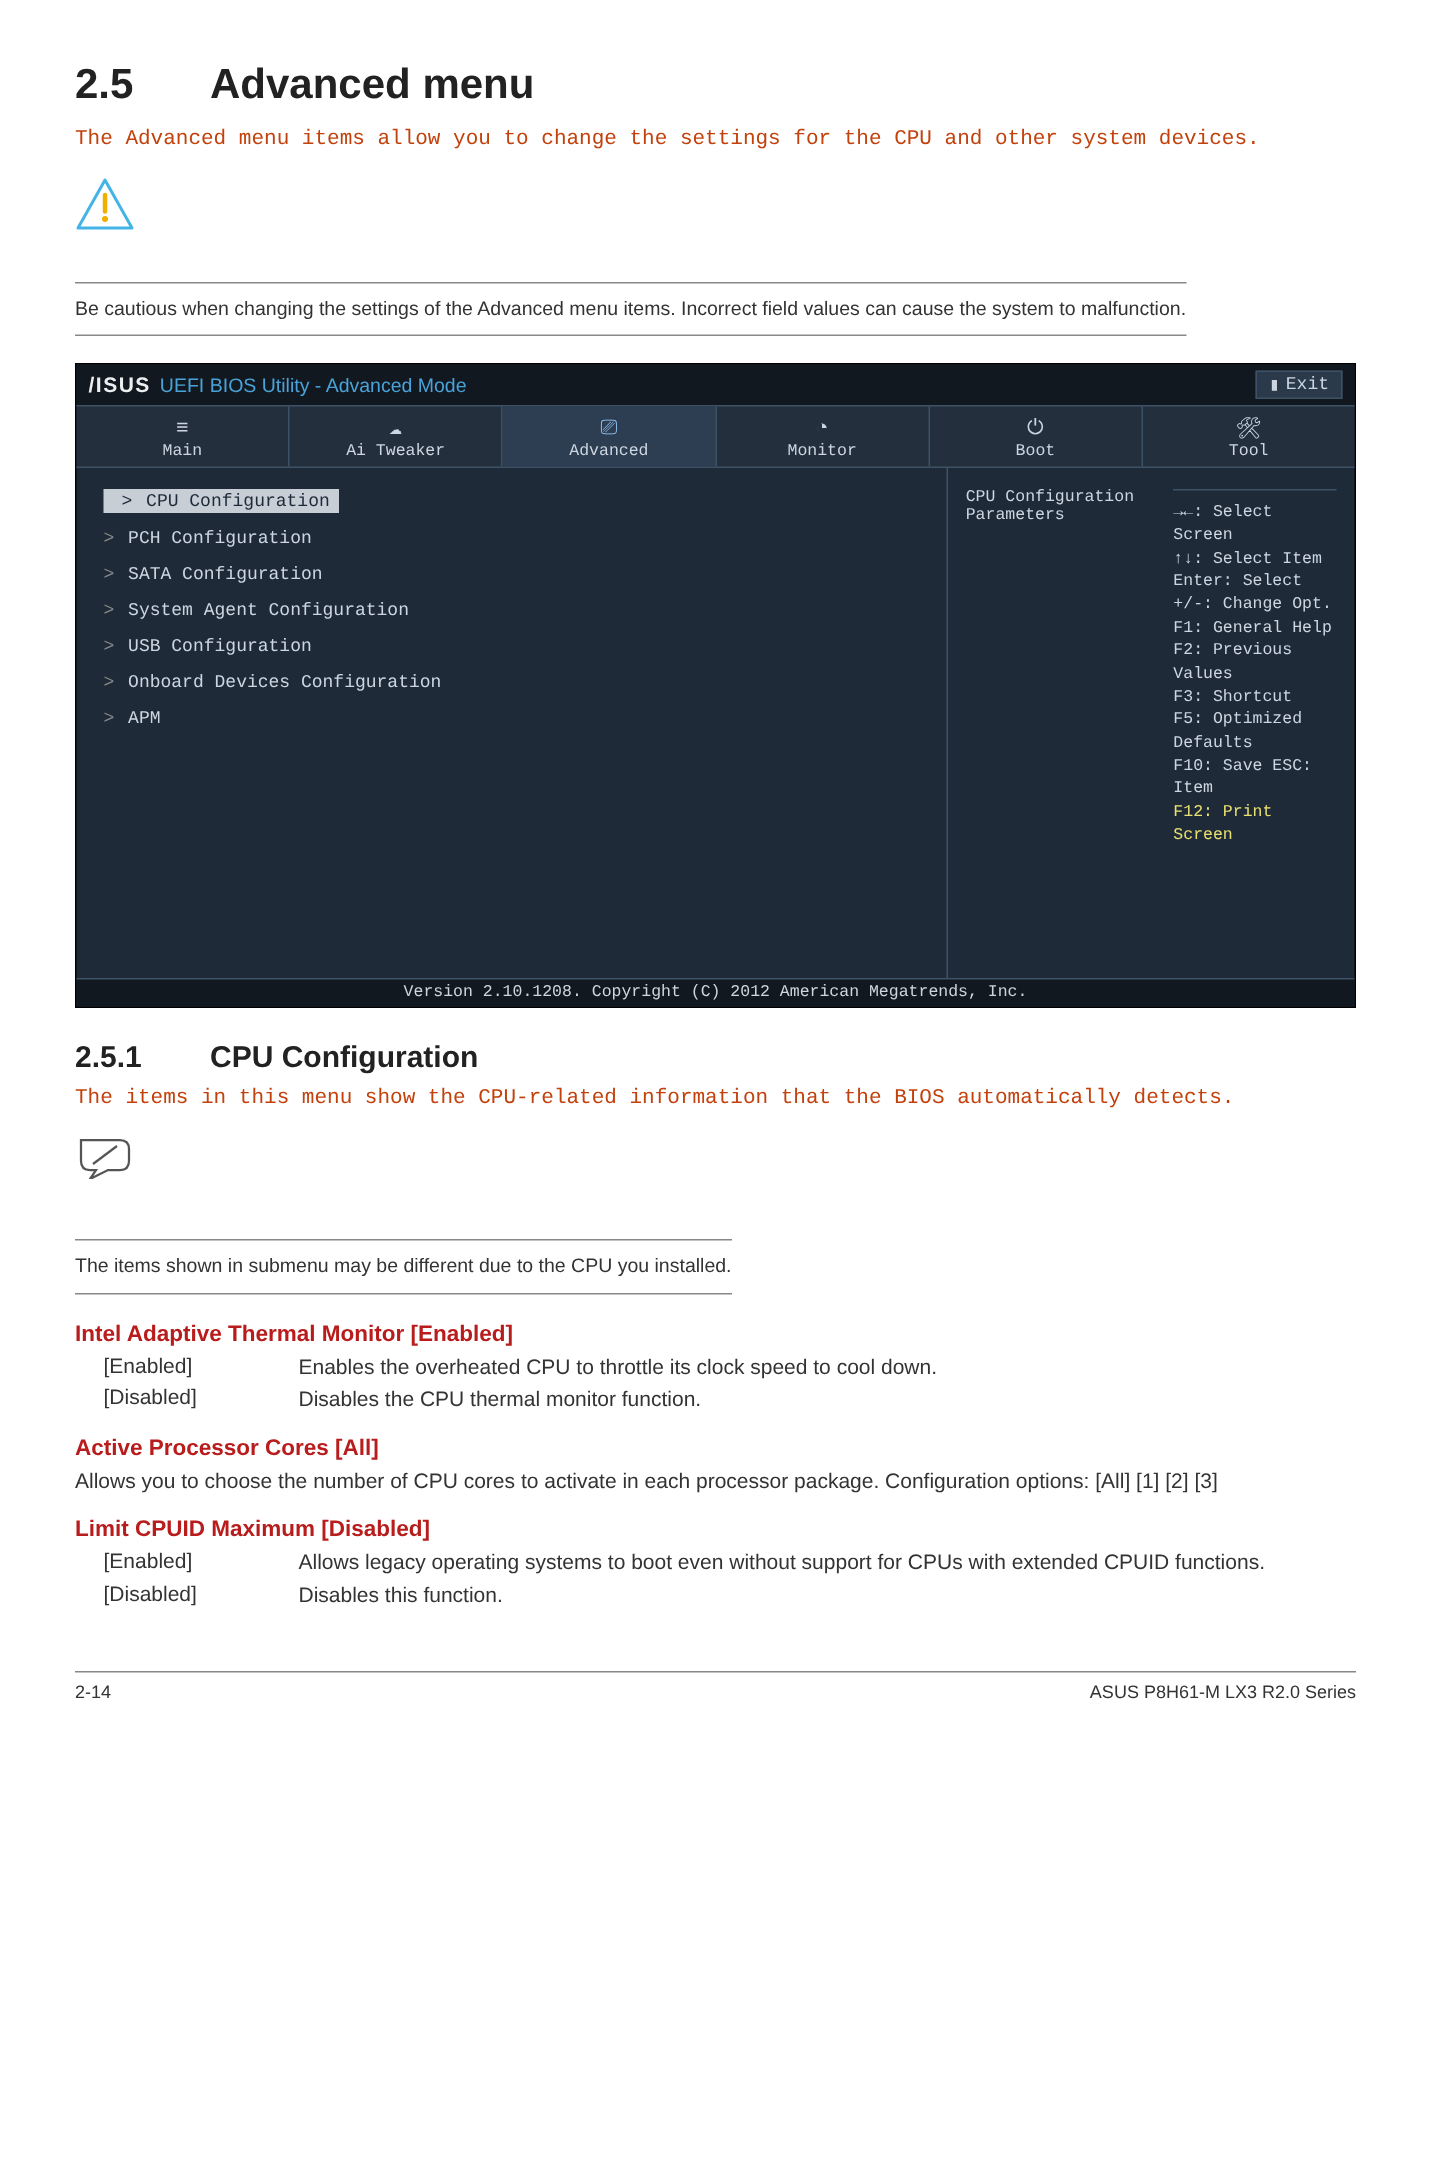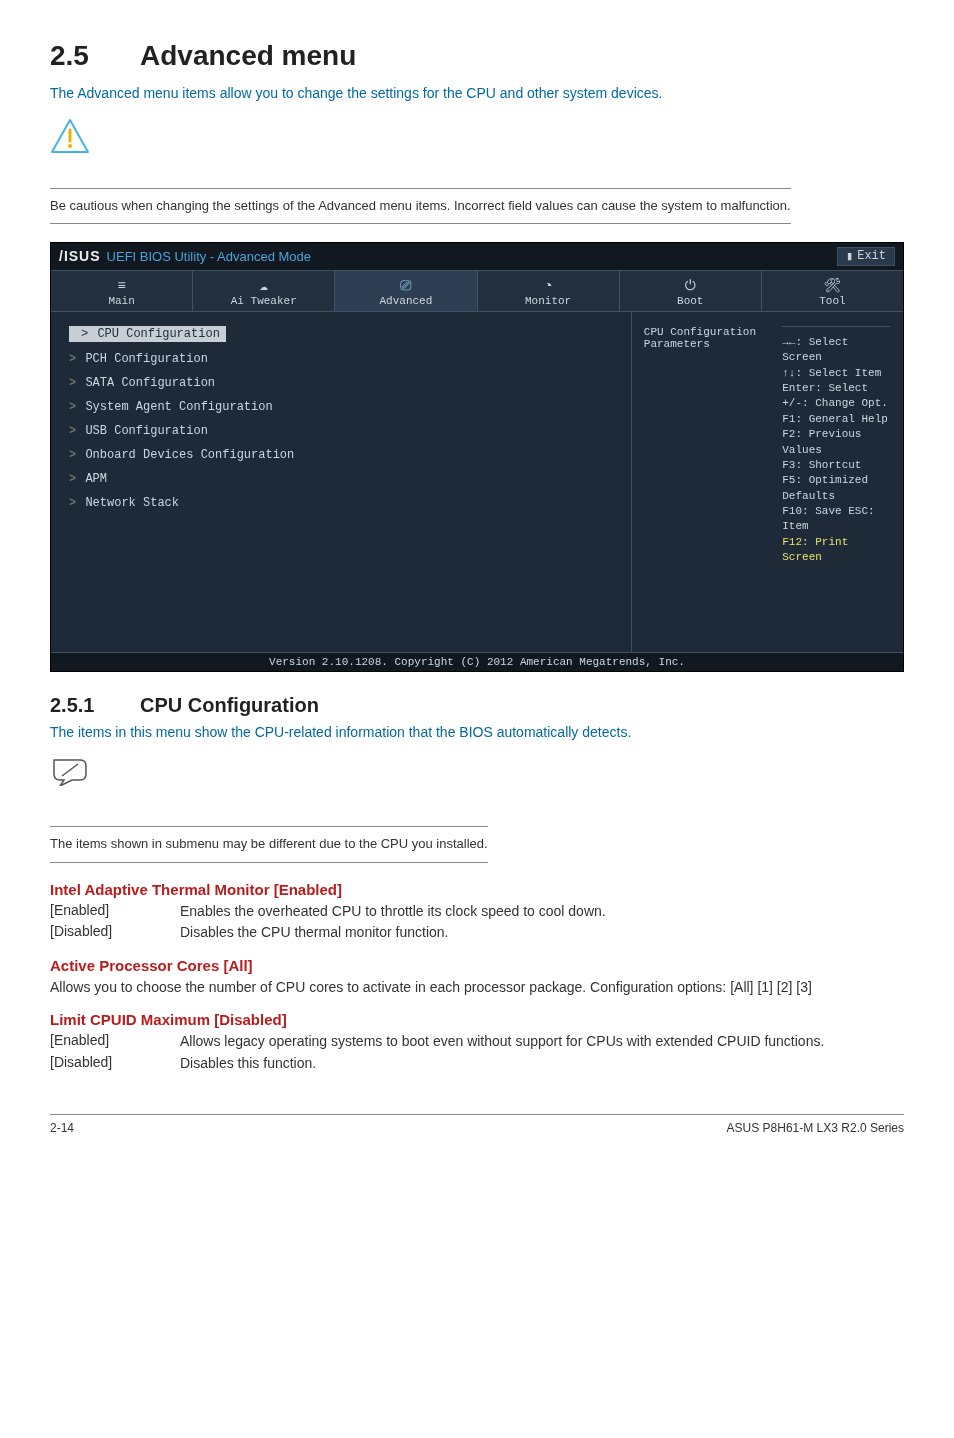--- a/index.html
+++ b/index.html
@@ -12,23 +12,24 @@
   }
   h1.section {
     font-size: 28px;
     font-weight: bold;
     color: #222;
     margin: 0 0 12px 0;
   }
   .num { display:inline-block; width: 90px; }
   p.intro {
     font-size: 14px;
-    color: #0369a1;
+    color: #c2410c;
     margin: 0 0 14px 0;
     line-height: 1.4;
+    font-family: Liberation Mono, monospace;
   }
   .callout {
     display: flex;
     align-items: flex-start;
     gap: 20px;
     margin: 10px 0 18px 0;
     flex-direction: column;
   }
   .callout .icon-wrap { flex: 0 0 50px; display:flex; justify-content:center; }
   .callout .text {
@@ -141,21 +142,21 @@
   }
   h2.sub .num2 { display:inline-block; width:90px;}
   h3.setting {
     font-size:15px;
     font-weight:bold;
     color:#b91c1c;
     margin: 14px 0 4px 0;
   }
   .opt-table { font-size:14px; color:#333; }
   .opt-row { display:flex; margin:2px 0;}
-  .opt-key { width:130px; flex-shrink:0;}
+  .opt-key { width:130px; flex-shrink:0;margin-left:19px;}
   .opt-val { flex:1; line-height:1.4;}
   p.body { font-size:14px; color:#333; margin:4px 0; line-height:1.4;}
 
   .page-footer {
     display:flex;
     justify-content:space-between;
     border-top:1px solid #888;
     margin-top: 40px;
     padding-top:6px;
     font-size:12px;
@@ -222,21 +223,20 @@
 
   <div class="bios-body">
     <div class="bios-left">
       <div class="menu-item selected"><span class="chev">&gt;</span> <span>CPU Configuration</span></div>
       <div class="menu-item"><span class="chev">&gt;</span> <span>PCH Configuration</span></div>
       <div class="menu-item"><span class="chev">&gt;</span> <span>SATA Configuration</span></div>
       <div class="menu-item"><span class="chev">&gt;</span> <span>System Agent Configuration</span></div>
       <div class="menu-item"><span class="chev">&gt;</span> <span>USB Configuration</span></div>
       <div class="menu-item"><span class="chev">&gt;</span> <span>Onboard Devices Configuration</span></div>
       <div class="menu-item"><span class="chev">&gt;</span> <span>APM</span></div>
-      <div class="menu-item"><span class="chev">&gt;</span> <span>Network Stack</span></div>
     </div>
     <div class="bios-right">
       <div class="help-top">CPU Configuration Parameters</div>
       <div class="help-bottom">
         <div>→←: Select Screen</div>
         <div>↑↓: Select Item</div>
         <div>Enter: Select</div>
         <div>+/-: Change Opt.</div>
         <div>F1: General Help</div>
         <div>F2: Previous Values</div>

